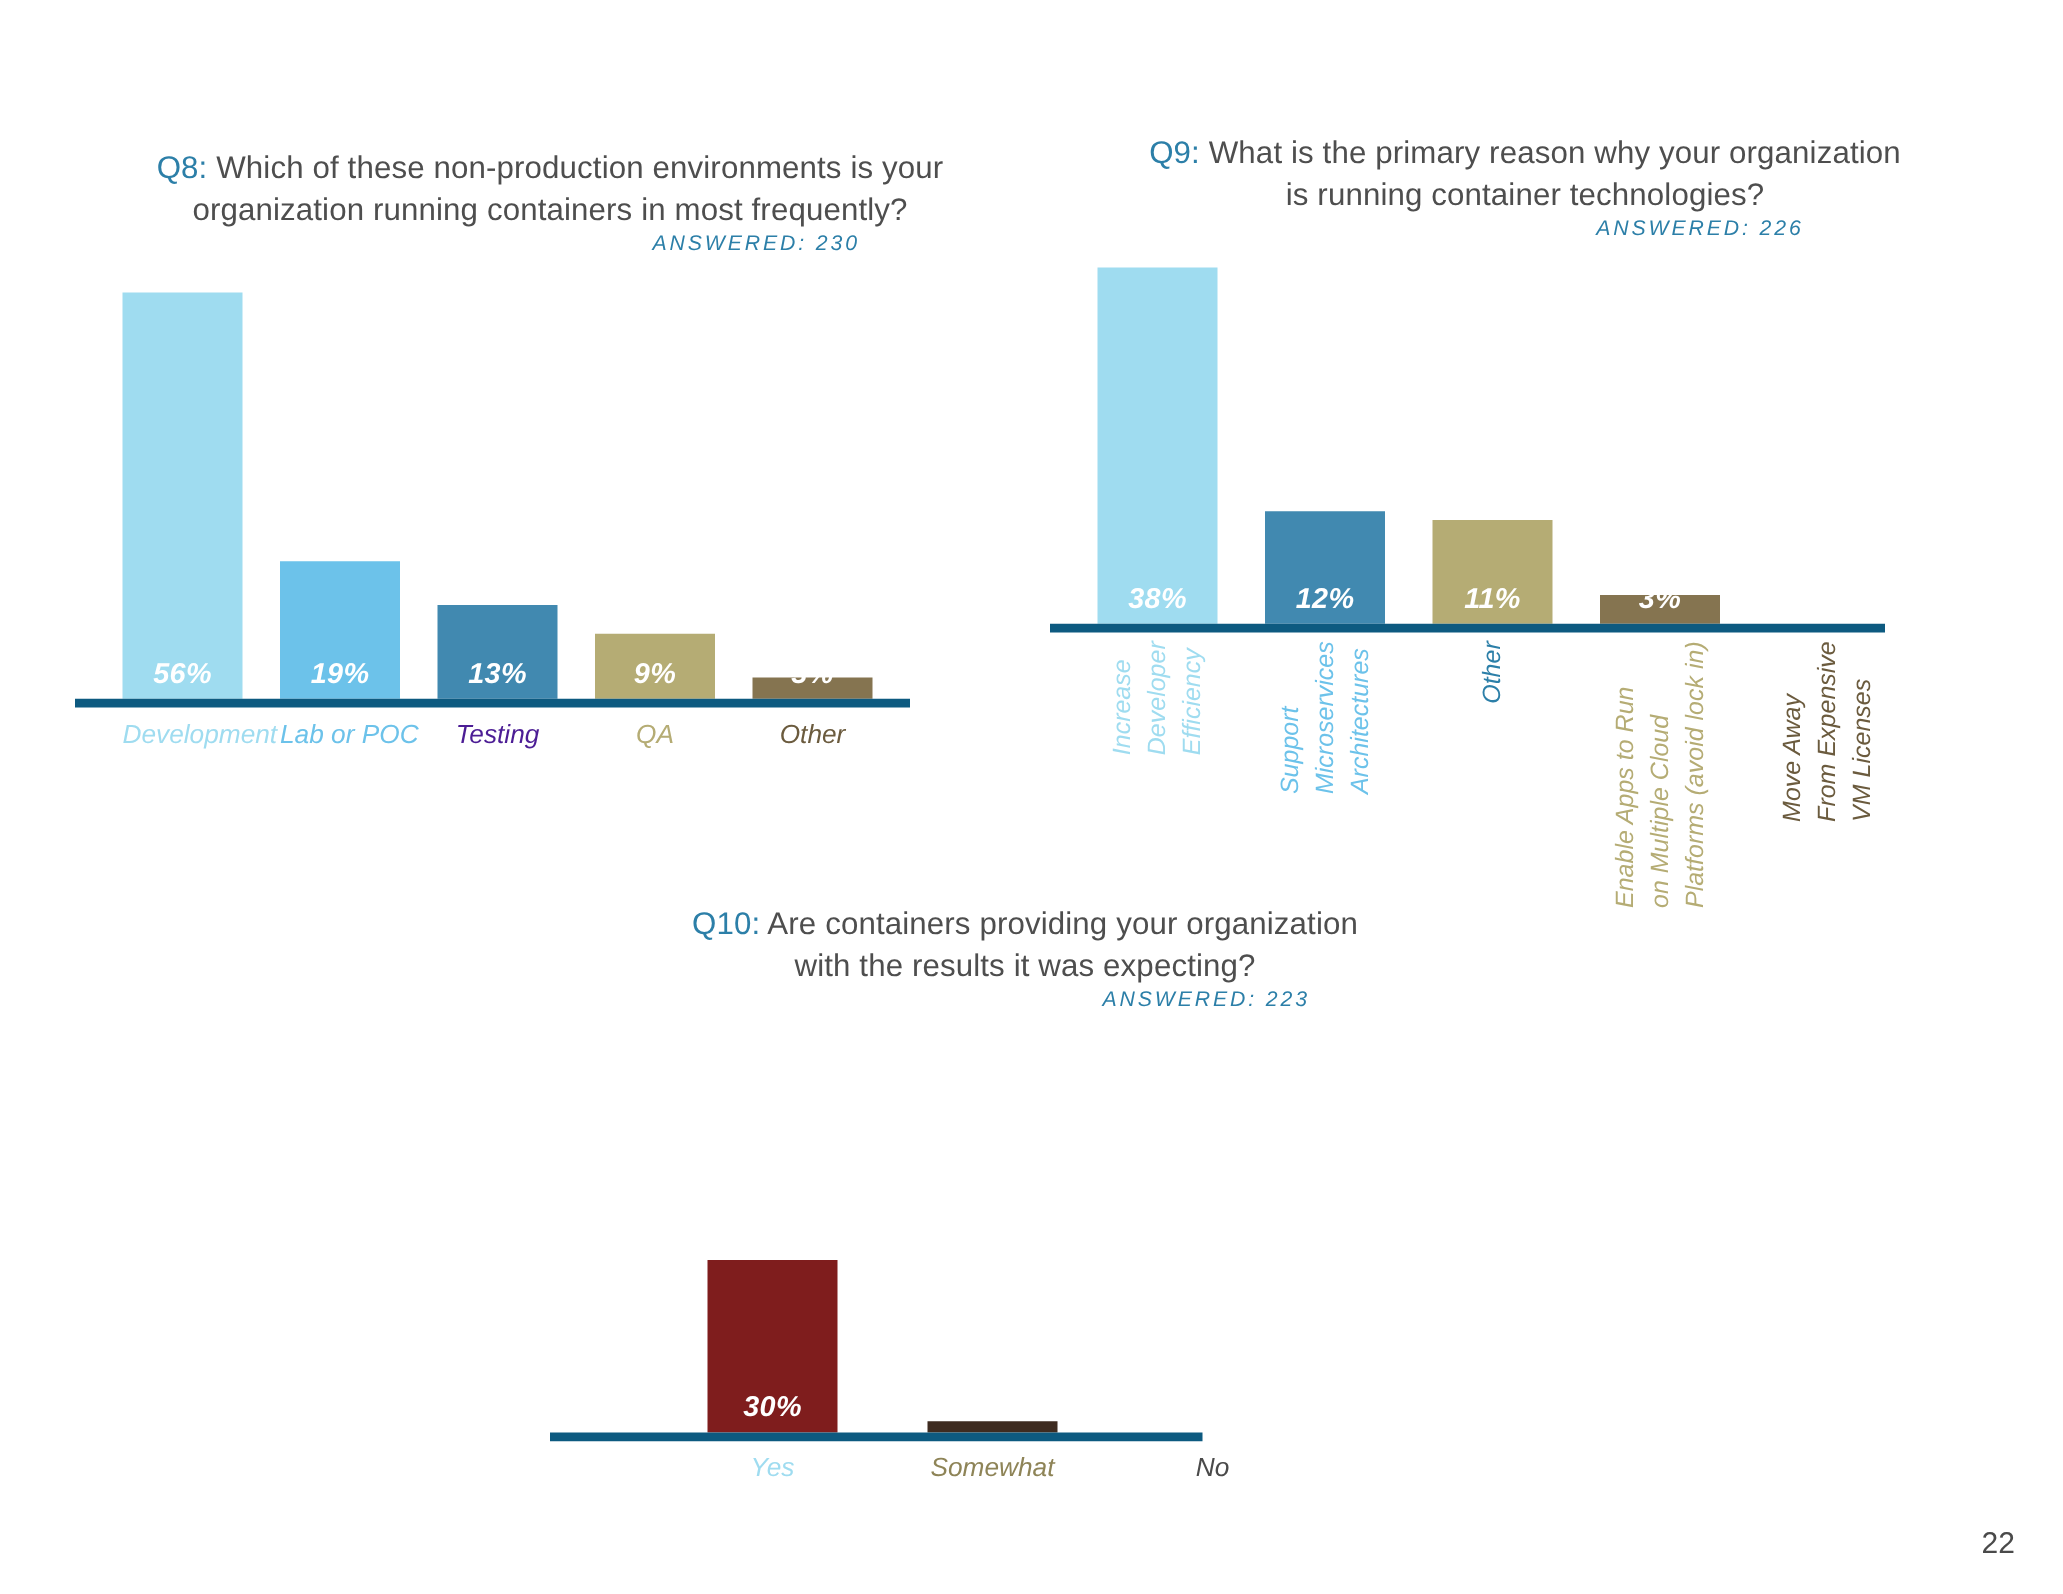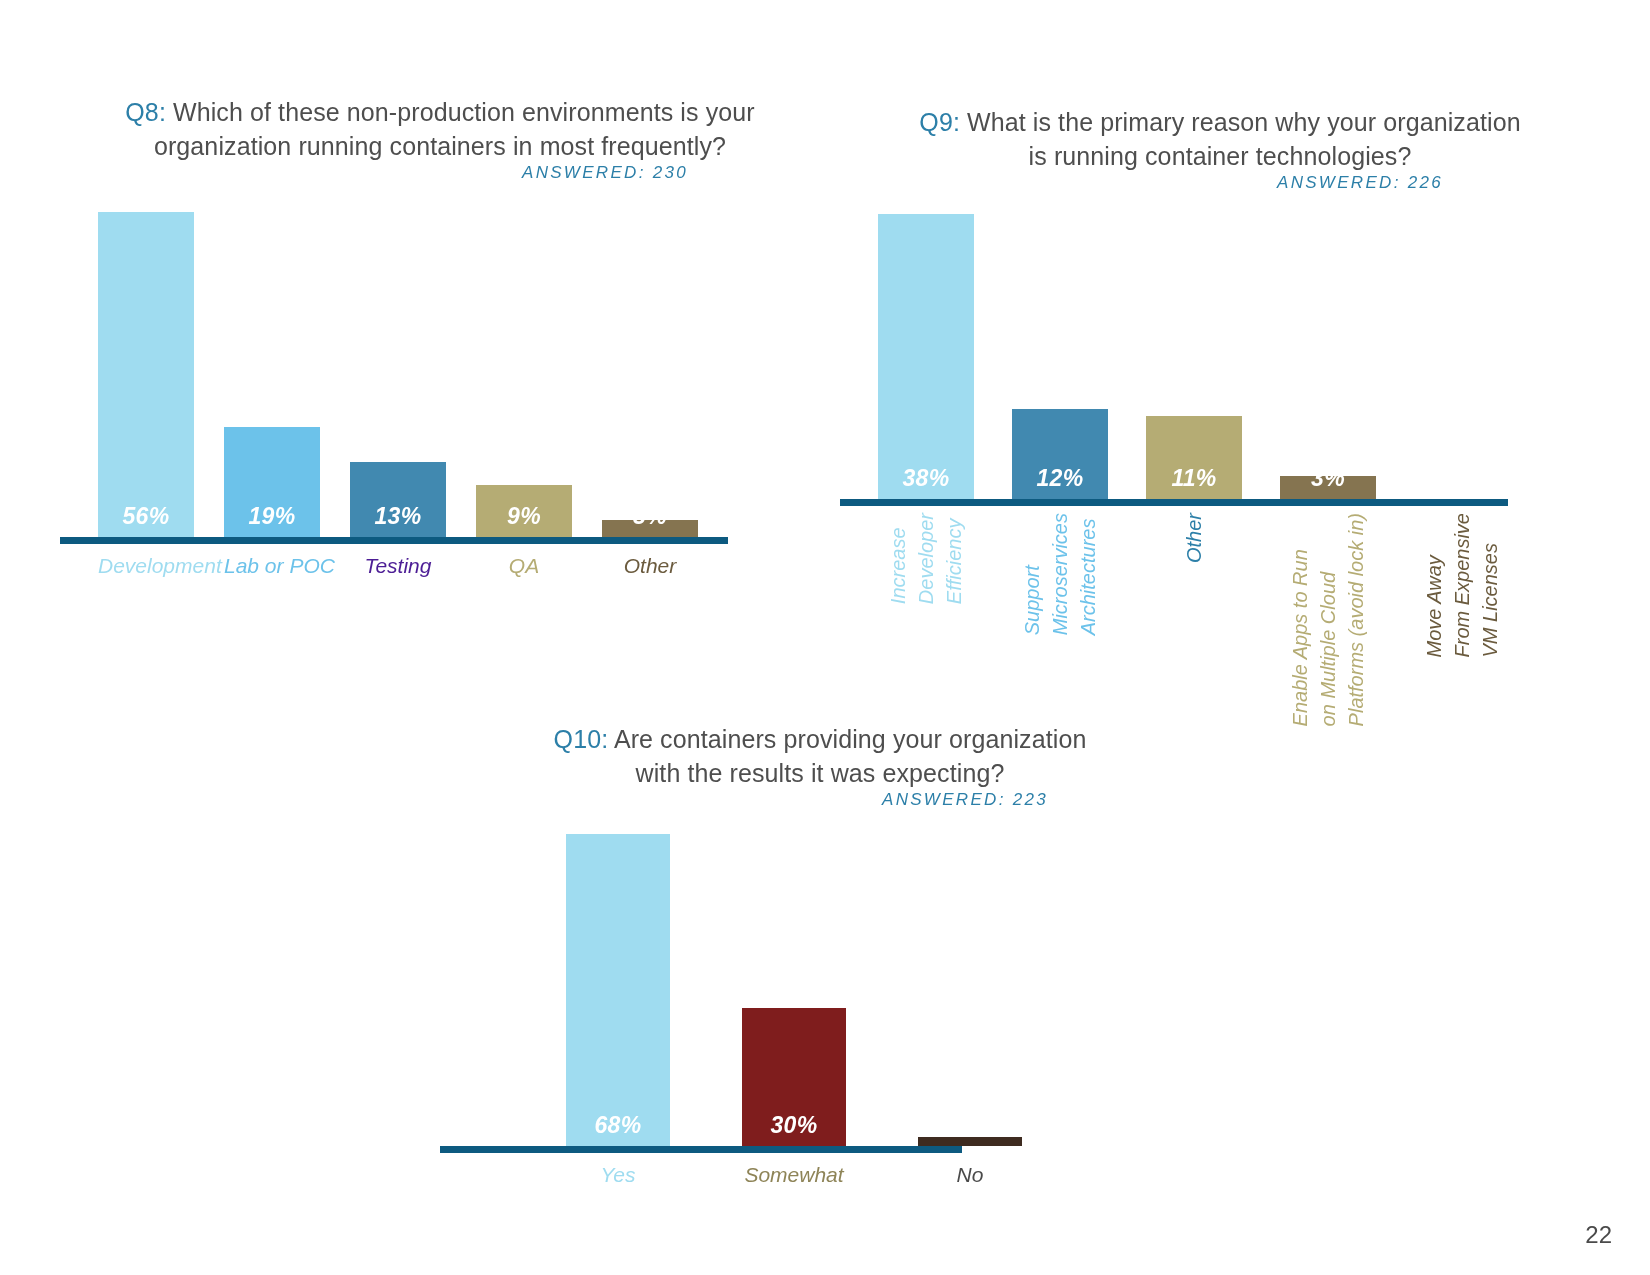--- a/index.html
+++ b/index.html
@@ -18,21 +18,21 @@
 
   .slide {
     position: absolute;
     inset: 0;
   }
 
   
   .panel {
     position: absolute;
   }
-  #panel-q8  { left: 60px;  top: 95px;  width: 760px;  }
+  #panel-q8  { left: 60px;  top: 117px;  width: 760px;  }
   #panel-q9  { left: 840px; top: 105px;  width: 760px;  }
   #panel-q10 { left: 440px; top: 722px;  width: 760px;  }
 
   .q-title {
     text-align: center;
     font-size: 25px;
     line-height: 34px;
     color: #4e4e4e;
     font-weight: 400;
     letter-spacing: .1px;
@@ -266,25 +266,20 @@
     <div class="q-title">
       <span class="qnum">Q10:</span>
       <span>Are containers providing your organization</span><br>
       <span>with the results it was expecting?</span>
     </div>
 
     <div class="chart">
       <div class="answered" id="q10-answered" style="position: relative; left: 145px; margin-bottom: 6px;">ANSWERED: 223</div>
       <div class="plot" id="q10-plot" style="height: 330px; padding-left: 126px;">
           <div class="bar-col" style="width: 104px; margin-right: 72px;">
-            <div class="bar" style="height: 312px; background: rgb(159, 220, 240);">
-              <span class="bar-value">68%</span>
-            </div>
-          </div>
-          <div class="bar-col" style="width: 104px; margin-right: 72px;">
             <div class="bar" style="height: 138px; background: #7f1d1d;">
               <span class="bar-value">30%</span>
             </div>
           </div>
           <div class="bar-col" style="width: 104px; margin-right: 0px;">
             <div class="bar" style="height: 9px; background: rgb(62, 43, 32);">
               <span class="bar-value">2%</span>
             </div>
           </div>
         </div>

